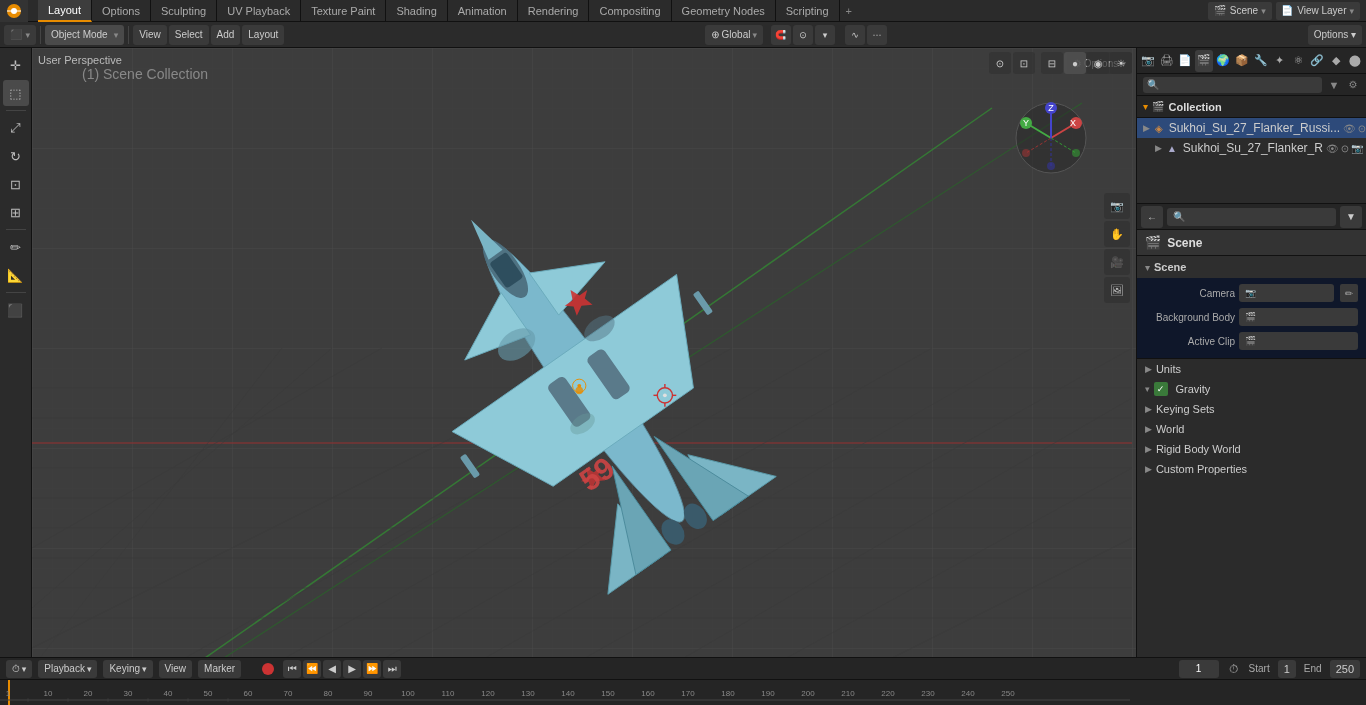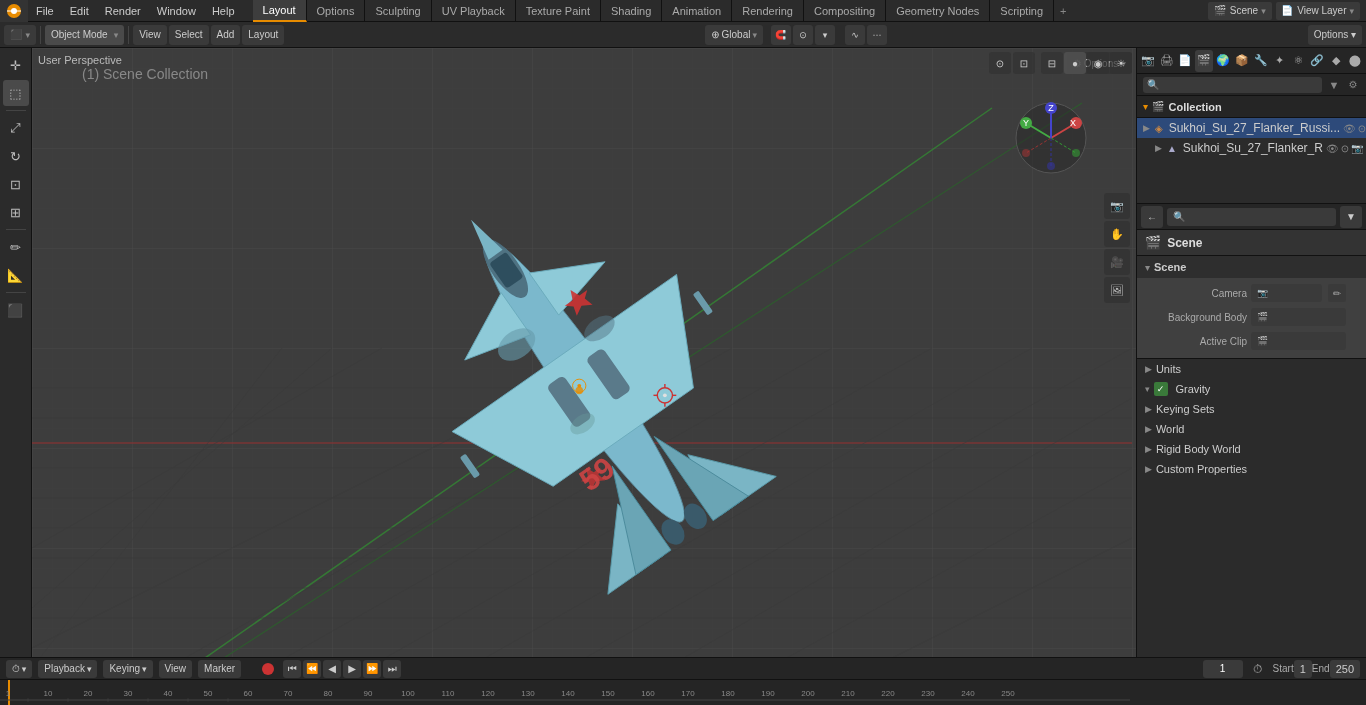--- a/index.html
+++ b/index.html
@@ -63,41 +63,41 @@
     
     #properties { flex: 1; overflow-y: auto; overflow-x: hidden; }
     #properties::-webkit-scrollbar { width: 8px; }
     #properties::-webkit-scrollbar-track { background: #252525; }
     #properties::-webkit-scrollbar-thumb { background: #444; border-radius: 4px; }
     
     .prop-section { border-bottom: 1px solid #111; }
     .prop-section-header { height: 22px; background: #2e2e2e; display: flex; align-items: center; padding: 0 8px; cursor: pointer; gap: 4px; }
     .prop-section-arrow { color: #888; font-size: 10px; }
     .prop-section-title { font-size: 11px; color: #ccc; font-weight: bold; }
-    .prop-section-body { padding: 4px 20px; background: #404040; }
+    .prop-section-body { padding: 4px 8px; background: #0f172a; }
     
     .prop-row { height: 22px; display: flex; align-items: center; gap: 4px; margin-bottom: 2px; }
     .prop-label { font-size: 10px; color: #aaa; width: 90px; text-align: right; }
     .prop-value { flex: 1; background: #3a3a3a; border-radius: 3px; height: 18px; display: flex; align-items: center; padding: 0 6px; font-size: 10px; color: #ccc; cursor: pointer; }
     .prop-checkbox { width: 14px; height: 14px; background: #3a7a3a; border-radius: 2px; display: flex; align-items: center; justify-content: center; font-size: 9px; color: #fff; }
     
     .prop-collapsible { height: 20px; display: flex; align-items: center; padding: 0 8px; gap: 4px; cursor: pointer; }
     .prop-collapsible-arrow { color: #888; font-size: 9px; }
     .prop-collapsible-label { font-size: 11px; color: #ccc; }
 
     
     #timeline { height: 48px; background: #2b2b2b; border-top: 1px solid #111; }
     #timeline-header { height: 22px; display: flex; align-items: center; padding: 0 6px; gap: 6px; border-bottom: 1px solid #111; background: #252525; }
     .tl-btn { padding: 0 6px; height: 18px; display: flex; align-items: center; background: #3a3a3a; border-radius: 3px; font-size: 10px; color: #ccc; cursor: pointer; gap: 2px; }
     .tl-transport { display: flex; align-items: center; gap: 2px; }
     .tl-t-btn { width: 18px; height: 18px; display: flex; align-items: center; justify-content: center; background: #3a3a3a; border-radius: 3px; cursor: pointer; color: #ccc; font-size: 10px; }
     .tl-record { width: 12px; height: 12px; background: #cc3333; border-radius: 50%; }
     .tl-frame-input { width: 40px; height: 18px; background: #3a3a3a; border-radius: 3px; display: flex; align-items: center; justify-content: center; font-size: 10px; color: #fff; }
     .tl-spacer { flex: 1; }
-    .tl-end-controls { display: flex; align-items: center; gap: 0; font-size: 10px; color: #aaa; }
+    .tl-end-controls { display: flex; align-items: center; gap: 8px; font-size: 10px; color: #aaa; }
     .tl-end-val { background: #3a3a3a; border-radius: 3px; padding: 0 6px; height: 18px; display: flex; align-items: center; color: #ccc; font-size: 11px; }
     
     #timeline-ruler { height: 26px; background: #2b2b2b; position: relative; overflow: hidden; }
 
     
     .grid-svg { position: absolute; top: 0; left: 0; width: 100%; height: 100%; }
 
     
     .viewport-top-right { position: absolute; top: 4px; right: 4px; display: flex; align-items: center; gap: 2px; }
     .vtr-btn { width: 22px; height: 22px; display: flex; align-items: center; justify-content: center; background: rgba(50,50,50,0.7); border-radius: 3px; cursor: pointer; color: #ccc; font-size: 10px; }
@@ -114,27 +114,20 @@
 </head>
 <body>
 
 <div id="top-menu">
   <div class="menu-logo">
     <svg viewBox="0 0 16 16" fill="none">
       <circle cx="8" cy="8" r="7" fill="#e88c00"></circle>
       <circle cx="8" cy="8" r="3" fill="#fff"></circle>
       <line x1="1" y1="8" x2="15" y2="8" stroke="#fff" stroke-width="1"></line>
     </svg>
-  </div>
-  <div class="menu-items">
-    <div class="menu-item">File</div>
-    <div class="menu-item">Edit</div>
-    <div class="menu-item">Render</div>
-    <div class="menu-item">Window</div>
-    <div class="menu-item">Help</div>
   </div>
   <div class="workspace-tabs">
     <div class="workspace-tab active">Layout</div>
     <div class="workspace-tab">Options</div>
     <div class="workspace-tab">Sculpting</div>
     <div class="workspace-tab">UV Playback</div>
     <div class="workspace-tab">Texture Paint</div>
     <div class="workspace-tab">Shading</div>
     <div class="workspace-tab">Animation</div>
     <div class="workspace-tab">Rendering</div>

